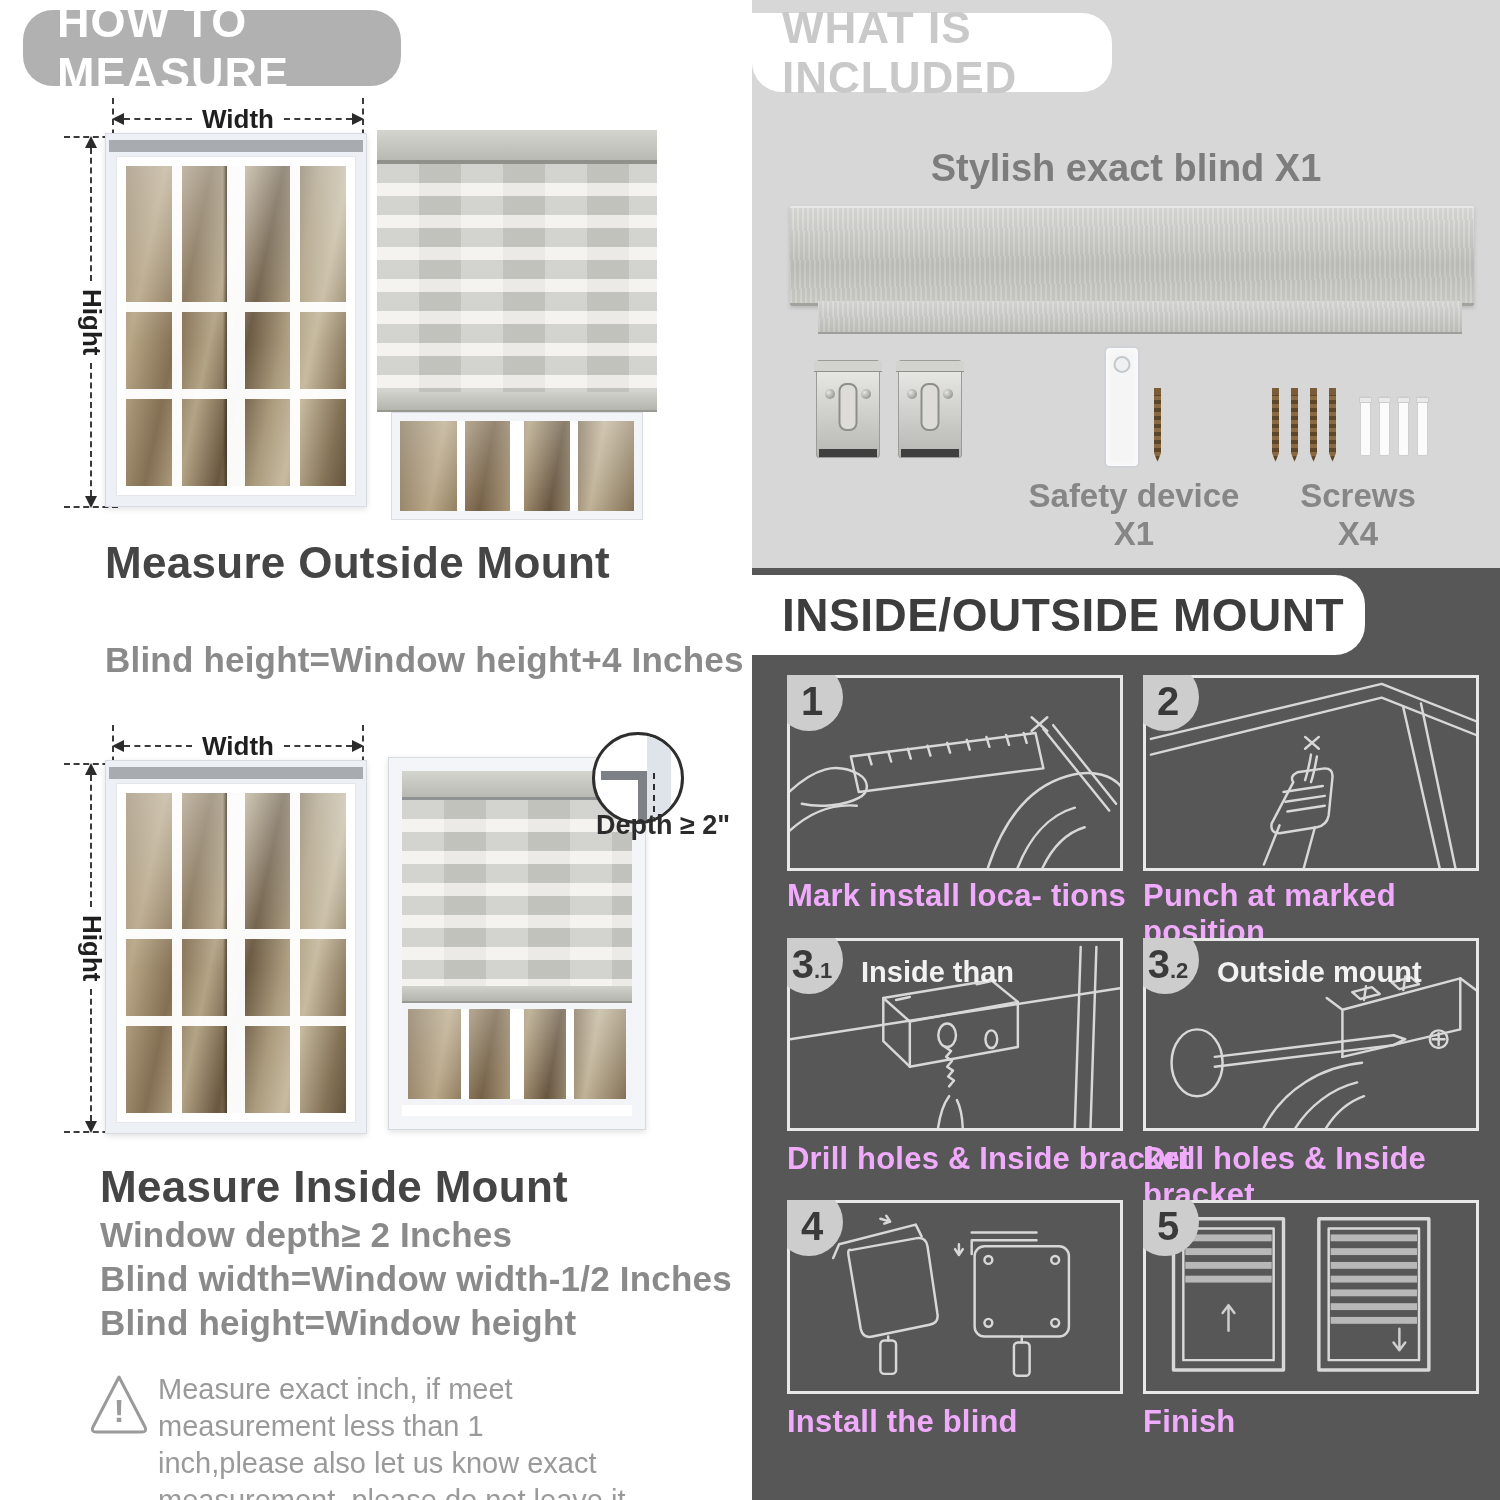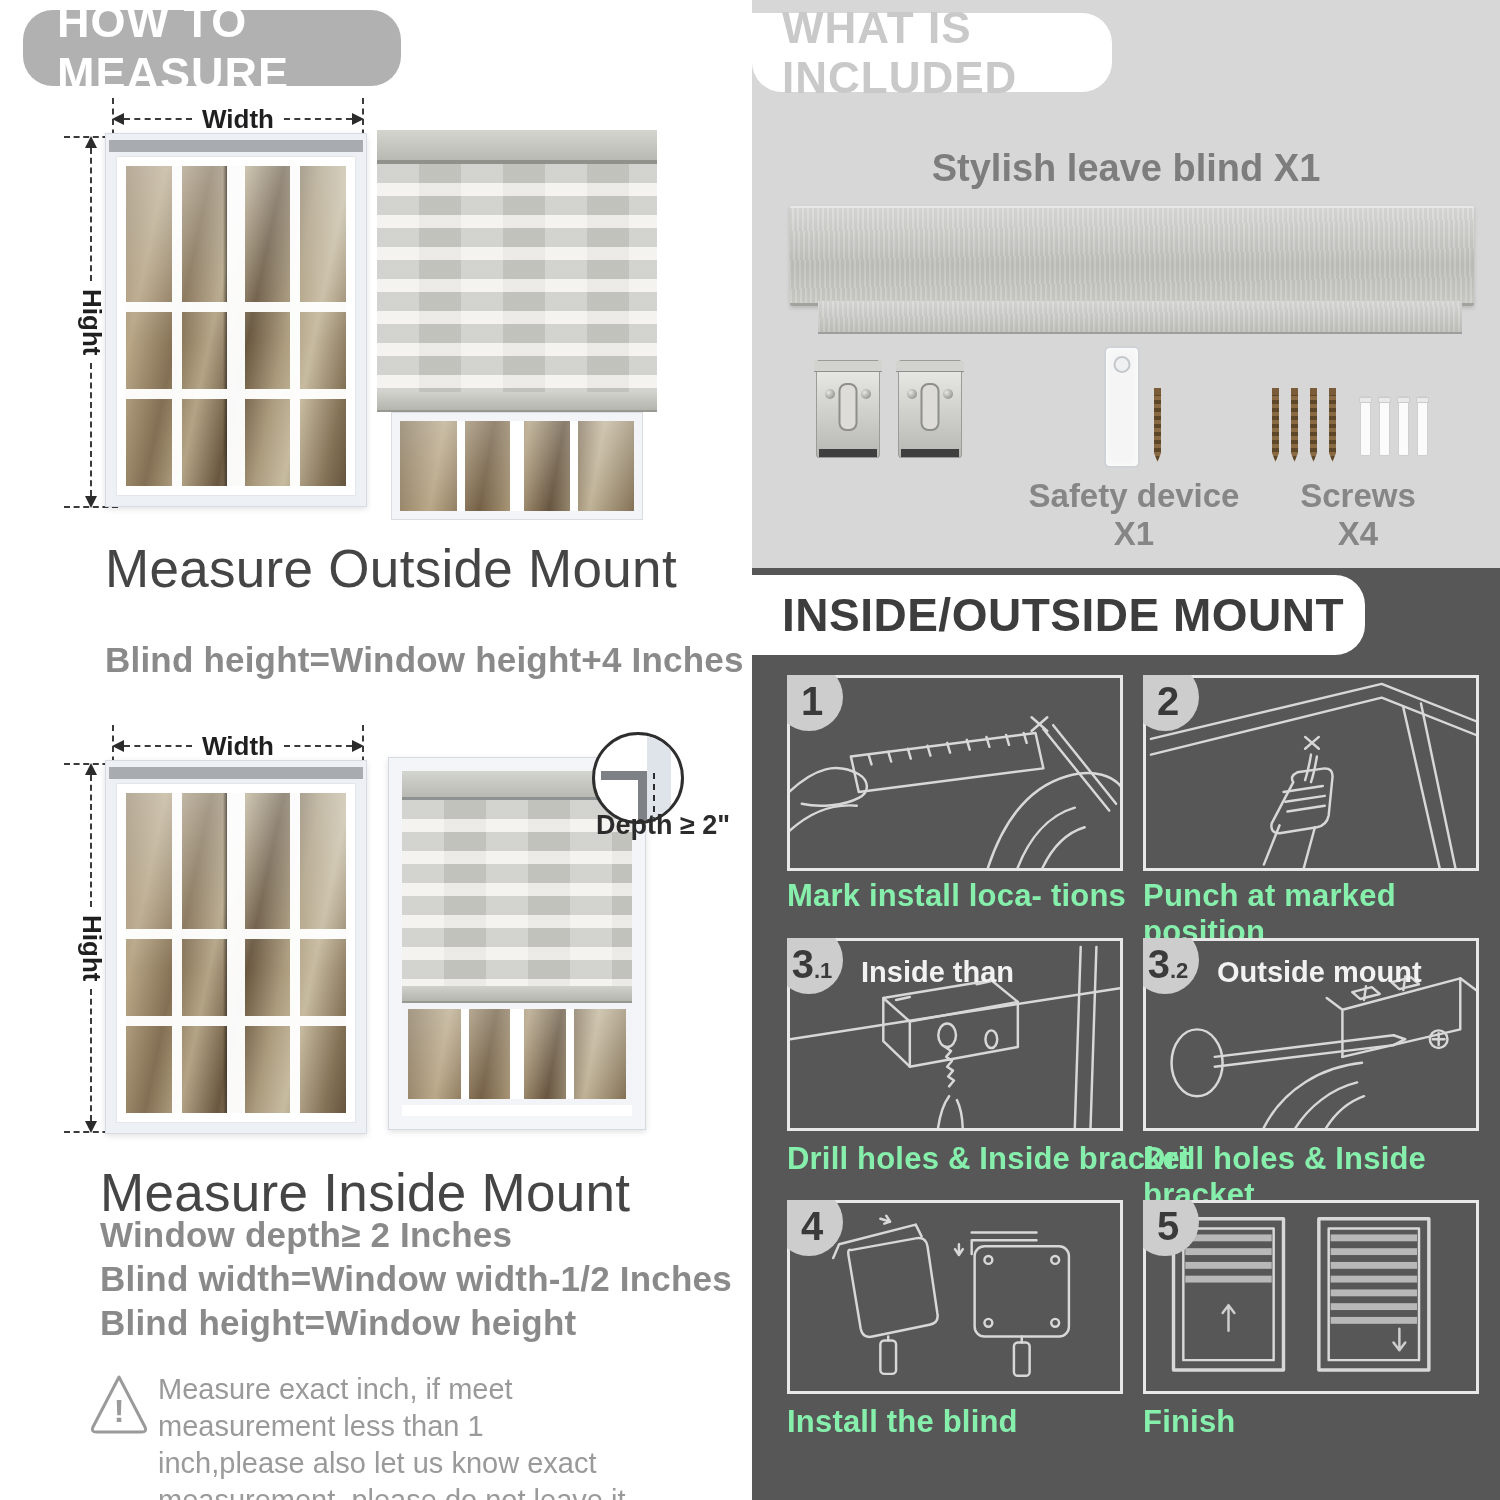--- a/index.html
+++ b/index.html
@@ -5,21 +5,21 @@
   html,body{margin:0;padding:0;background:#fff;}
   .canvas{position:relative;width:1500px;height:1500px;background:#ffffff;overflow:hidden;
           font-family:"Liberation Sans",sans-serif;color:#333;}
   .abs{position:absolute;}
 
   
   .chip-gray{position:absolute;left:23px;top:10px;width:378px;height:76px;background:#b1b1b1;
              border-radius:30px;display:flex;align-items:center;padding-left:34px;box-sizing:border-box;}
   .chip-gray span{font-size:45px;font-weight:bold;color:#ffffff;letter-spacing:1px;}
 
-  .section-title{position:absolute;font-size:53px;font-weight:normal;color:#454545;letter-spacing:.3px;}
+  .section-title{position:absolute;font-size:44px;font-weight:bold;color:#454545;letter-spacing:.3px;}
   .measure-line{position:absolute;font-size:35px;font-weight:bold;color:#8a8a8a;letter-spacing:.2px;}
 
   
   .h-measure{position:absolute;display:flex;align-items:center;height:30px;}
   .h-measure::before,.h-measure::after{content:"";position:absolute;top:-6px;height:48px;border-left:2px dashed #3a3a3a;}
   .h-measure::before{left:0;}
   .h-measure::after{right:0;}
   .h-measure .dash{flex:1;border-top:2.5px dashed #3a3a3a;height:0;}
   .h-measure .ah-l{width:0;height:0;border-top:6px solid transparent;border-bottom:6px solid transparent;border-right:12px solid #2b2b2b;}
   .h-measure .ah-r{width:0;height:0;border-top:6px solid transparent;border-bottom:6px solid transparent;border-left:12px solid #2b2b2b;}
@@ -119,21 +119,21 @@
   .chip-white-b{position:absolute;left:0;top:7px;width:613px;height:80px;background:#ffffff;
                 border-radius:0 30px 30px 0;display:flex;align-items:center;padding-left:30px;box-sizing:border-box;}
   .chip-white-b span{font-size:46px;font-weight:bold;color:#3d3d3d;letter-spacing:.5px;}
 
   .panel{position:absolute;width:336px;border:3px solid #e8e8e8;background:#575757;overflow:hidden;box-sizing:border-box;}
   .badge{position:absolute;top:-12px;left:-12px;width:68px;height:68px;border-radius:50%;background:#cdcdcd;
          display:flex;align-items:center;justify-content:center;}
   .badge .num{font-size:40px;font-weight:bold;color:#3a3a3a;padding-top:8px;padding-left:6px;}
   .badge .sub{font-size:22px;font-weight:bold;color:#3a3a3a;padding-top:22px;}
   .panel-title{position:absolute;left:74px;top:18px;font-size:29px;font-weight:bold;color:#f2f2f2;}
-  .caption{position:absolute;font-size:31px;font-weight:bold;color:#86efac;letter-spacing:.2px;}
+  .caption{position:absolute;font-size:31px;font-weight:bold;color:#f0abfc;letter-spacing:.2px;}
   .lineart{position:absolute;inset:0;}
   .lineart path,.lineart line,.lineart polyline,.lineart polygon,.lineart rect,.lineart circle,.lineart ellipse
     {fill:none;stroke:#d8d8d8;stroke-width:2.5;stroke-linecap:round;stroke-linejoin:round;}
   .lineart .fillbar{fill:#c9c9c9;stroke:none;opacity:.85;}
   .lineart .thick{stroke-width:3.5;}
 
   .warn-tri{position:absolute;left:88px;top:1372px;width:62px;height:66px;}
 </style>
 </head>
 <body>
@@ -237,21 +237,21 @@
   <svg class="warn-tri" viewBox="0 0 62 66">
     <path d="M31 5 L57 55 Q59.5 60 53.5 60 L8.5 60 Q2.5 60 5 55 Z" fill="none" stroke="#9a9a9a" stroke-width="3" stroke-linejoin="round"></path>
     <text x="31" y="50" text-anchor="middle" font-size="32" font-weight="bold" fill="#9a9a9a">!</text>
   </svg>
   <div class="warn-text" style="left:158px;top:1371px;">Measure exact inch, if meet measurement less than 1 inch,please also let us know exact measurement, please do not leave it</div>
 
   <div class="right-top">
     <div class="chip-white-a">
       <span>WHAT IS INCLUDED</span>
     </div>
-    <div class="product-lbl">Stylish leave blind X1</div>
+    <div class="product-lbl">Stylish exact blind X1</div>
 
     <div class="prod-headrail"></div>
     <div class="prod-bottomrail"></div>
 
     <div class="abs" style="left:64px;top:360px;display:flex;gap:18px;">
       <div class="bracket">
         <div class="lip"></div>
           <div class="slot"></div>
           <div class="s1"></div>
           <div class="s2"></div>

